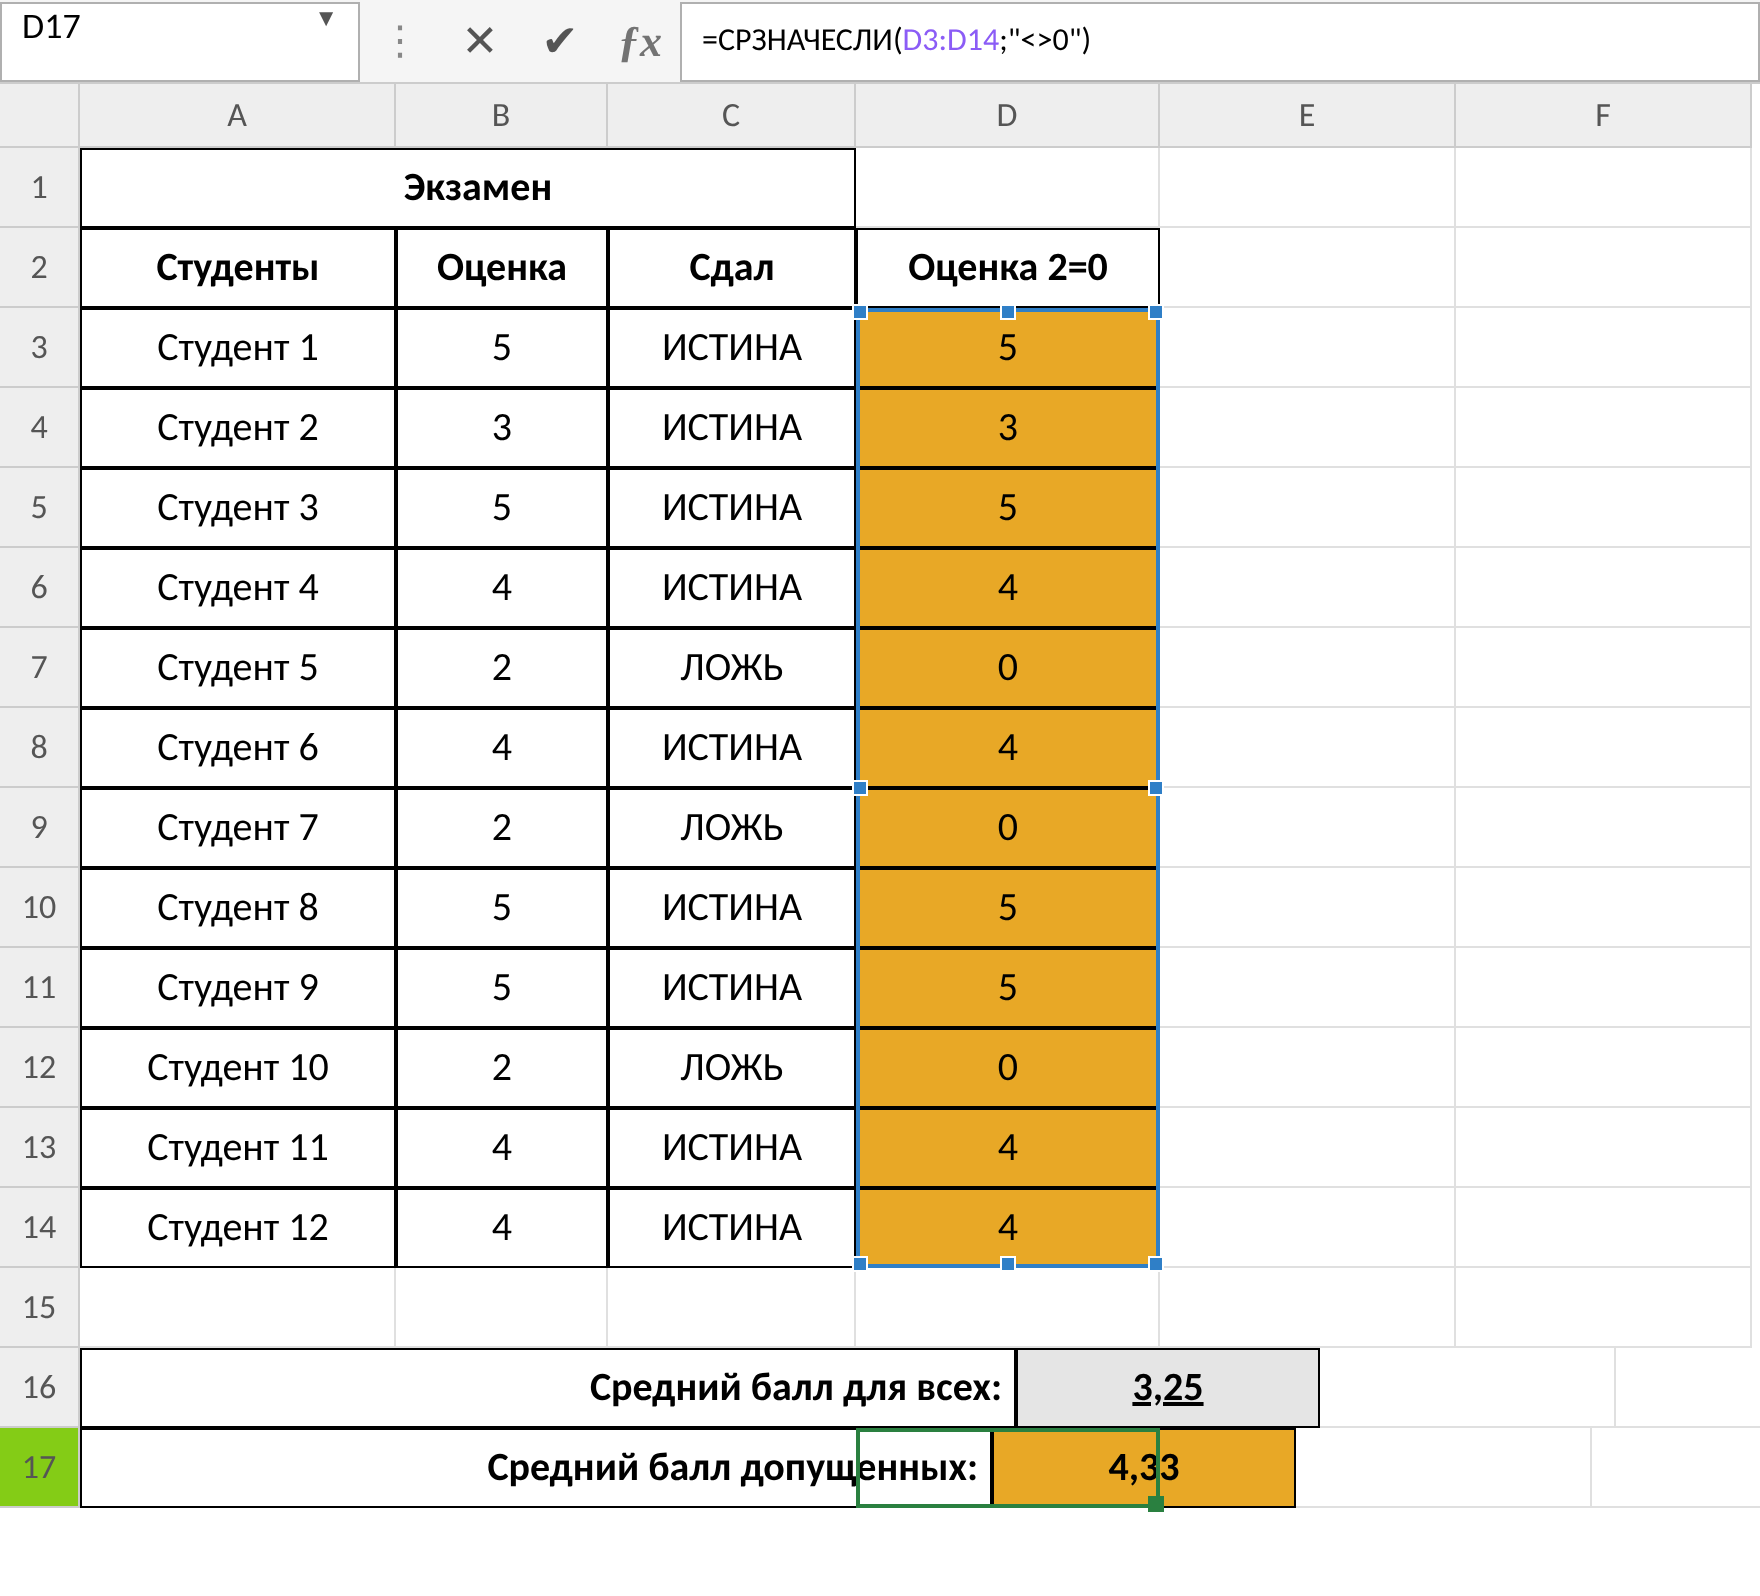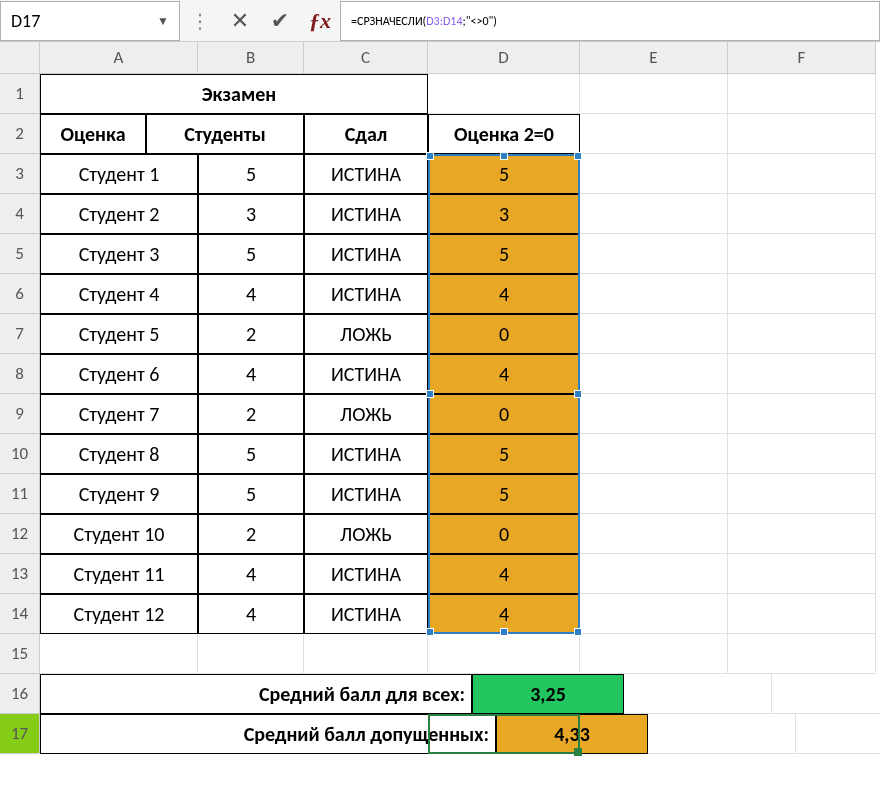--- a/index.html
+++ b/index.html
@@ -18,21 +18,21 @@
       border-bottom: 1px solid #ccc;
       height: 42px;
       background: #f5f5f5;
     }
     .name-box {
       width: 180px;
       height: 40px;
       border: 1px solid #b0b0b0;
       background: #fff;
       display: flex;
-      align-items: center;
+      align-items: flex-start;
       justify-content: space-between;
       padding: 0 10px;
       font-size: 18px;
     }
     .name-box .dropdown-arrow {
       font-size: 12px;
       color: #555;
     }
     .fb-sep {
       width: 40px;
@@ -49,31 +49,31 @@
       align-items: center;
       justify-content: center;
       font-size: 22px;
       color: #555;
       cursor: pointer;
     }
     .fb-btn.fx {
       font-style: italic;
       font-family: 'Times New Roman', serif;
       font-weight: bold;
-      color: #7f1d1d;
+      color: #737373;
     }
     .formula-input {
       flex: 1;
       height: 40px;
       border: 1px solid #b0b0b0;
       background: #fff;
       display: flex;
       align-items: center;
       padding: 0 10px;
-      font-size: 12px;
+      font-size: 16px;
       white-space: nowrap;
     }
     .formula-input .ref { color: #8b5cf6; }
     
     .sheet-area {
       position: relative;
     }
     .corner-cell {
       position: absolute;
       top: 0; left: 0;
@@ -136,21 +136,21 @@
       font-size: 20px;
       overflow: hidden;
     }
     .cell.btop { border-top: 1px solid #000 !important; }
     .cell.bleft { border-left: 1px solid #000 !important; }
     .cell.bbottom { border-bottom: 1px solid #000 !important; padding-left: 16px; }
     .cell.b-all { border: 1px solid #000 !important; }
     .cell.bold { font-weight: bold; }
     .cell.right { justify-content: flex-end; }
     .cell.orange { background: #e8a826; }
-    .cell.red { background: #22c55e; color: #000; }
+    .cell.red { background: #e5e5e5; color: #000; text-decoration: underline; }
     
     .cA { width: 158px; }
     .cB { width: 106px; }
     .cC { width: 124px; }
     .cD { width: 152px; }
     .cE { width: 148px; }
     .cF { width: 148px; }
     
     .selection-range {
       position: absolute;
@@ -228,22 +228,22 @@
   <div class="grid">
 
     <div class="row">
       <div class="cell cA bold btop bleft bbottom" style="width:388px;border-right:1px solid #000">Экзамен</div>
       <div class="cell cD"></div>
       <div class="cell cE"></div>
       <div class="cell cF"></div>
     </div>
 
     <div class="row">
+      <div class="cell cA bold b-all">Студенты</div>
       <div class="cell cB bold b-all">Оценка</div>
-      <div class="cell cA bold b-all">Студенты</div>
       <div class="cell cC bold b-all">Сдал</div>
       <div class="cell cD bold b-all">Оценка 2=0</div>
       <div class="cell cE"></div>
       <div class="cell cF"></div>
     </div>
 
     <div class="row">
       <div class="cell cA b-all">Студент 1</div>
       <div class="cell cB b-all">5</div>
       <div class="cell cC b-all">ИСТИНА</div>
@@ -343,21 +343,21 @@
     <div class="row">
       <div class="cell cA"></div>
       <div class="cell cB"></div>
       <div class="cell cC"></div>
       <div class="cell cD"></div>
       <div class="cell cE"></div>
       <div class="cell cF"></div>
     </div>
 
     <div class="row">
-      <div class="cell bold right b-all" style="width:432px">Средний балл для всех:</div>
+      <div class="cell bold right b-all" style="width:468px">Средний балл для всех:</div>
       <div class="cell cD bold b-all red">3,25</div>
       <div class="cell cE"></div>
       <div class="cell cF"></div>
     </div>
 
     <div class="row">
       <div class="cell bold right b-all" style="width:456px">Средний балл допущенных:</div>
       <div class="cell cD bold b-all orange">4,33</div>
       <div class="cell cE"></div>
       <div class="cell cF"></div>

